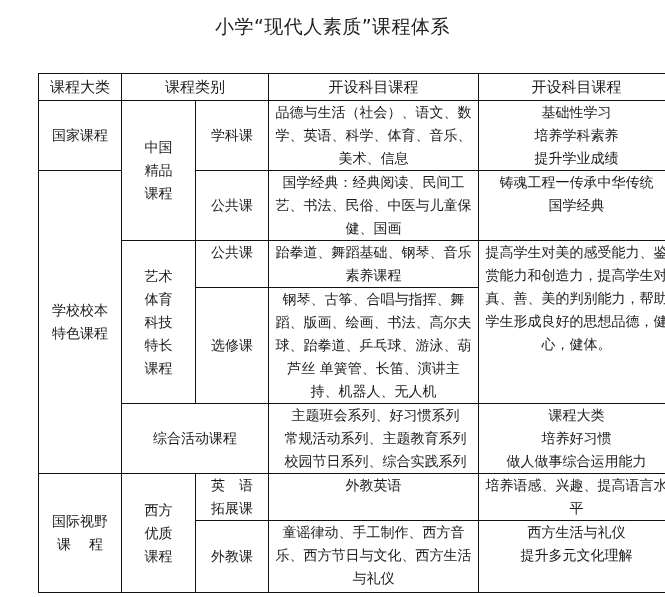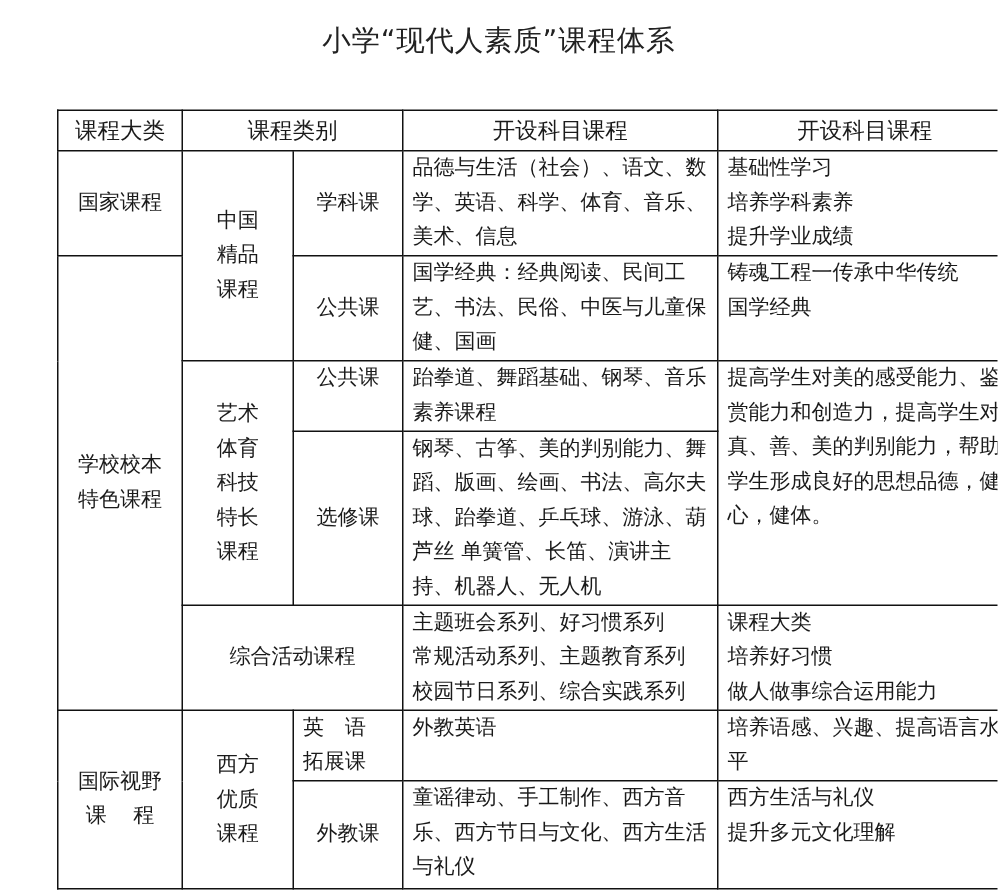--- a/index.html
+++ b/index.html
@@ -6,21 +6,21 @@
   body { width: 665px; height: 597px; position: relative; overflow: hidden;
          font-family: "DejaVu Sans", "Liberation Sans", sans-serif; color: #1a1a1a; }
   .title { position: absolute; left: 0; top: 14px; width: 665px; text-align: center;
            font-size: 19px; letter-spacing: 0.5px; color: #222; }
   table.curriculum { position: absolute; left: 6px; top: 73px; width: 636px;
            border-collapse: collapse; table-layout: fixed; font-size: 14px; margin-left: 32px; }
   table.curriculum td, table.curriculum th { border: 1.5px solid #111; padding: 0 6px;
            font-weight: normal; vertical-align: middle; line-height: 23px; }
   table.curriculum th { height: 26px; text-align: center; font-size: 15px; }
   .c { text-align: center; }
-  .top { vertical-align: top !important; }
+  .top { vertical-align: top !important; text-align: center; }
   .stack span { display: block; }
 </style>
 </head>
 <body>
 
 <div class="title">小学“现代人素质”课程体系</div>
 
 <table class="curriculum">
   <colgroup>
     <col style="width:83px">
@@ -74,21 +74,21 @@
       <span>特长</span>
       <span>课程</span>
     </td>
     <td class="c top">公共课</td>
     <td class="top">跆拳道、舞蹈基础、钢琴、音乐素养课程</td>
     <td class="top" rowspan="2">提高学生对美的感受能力、鉴赏能力和创造力，提高学生对真、善、美的判别能力，帮助学生形成良好的思想品德，健心，健体。</td>
   </tr>
 
   <tr style="height:115px">
     <td class="c">选修课</td>
-    <td class="top">钢琴、古筝、美的判别能力、舞蹈、版画、绘画、书法、高尔夫球、跆拳道、乒乓球、游泳、葫芦丝 单簧管、长笛、演讲主持、机器人、无人机</td>
+    <td class="top">钢琴、古筝、合唱与指挥、舞蹈、版画、绘画、书法、高尔夫球、跆拳道、乒乓球、游泳、葫芦丝 单簧管、长笛、演讲主持、机器人、无人机</td>
   </tr>
 
   <tr style="height:70px">
     <td class="c" colspan="2">综合活动课程</td>
     <td class="top stack" style="padding-right:2px">
       <span>主题班会系列、好习惯系列</span>
       <span>常规活动系列、主题教育系列</span>
       <span>校园节日系列、综合实践系列</span>
     </td>
     <td class="top stack">

